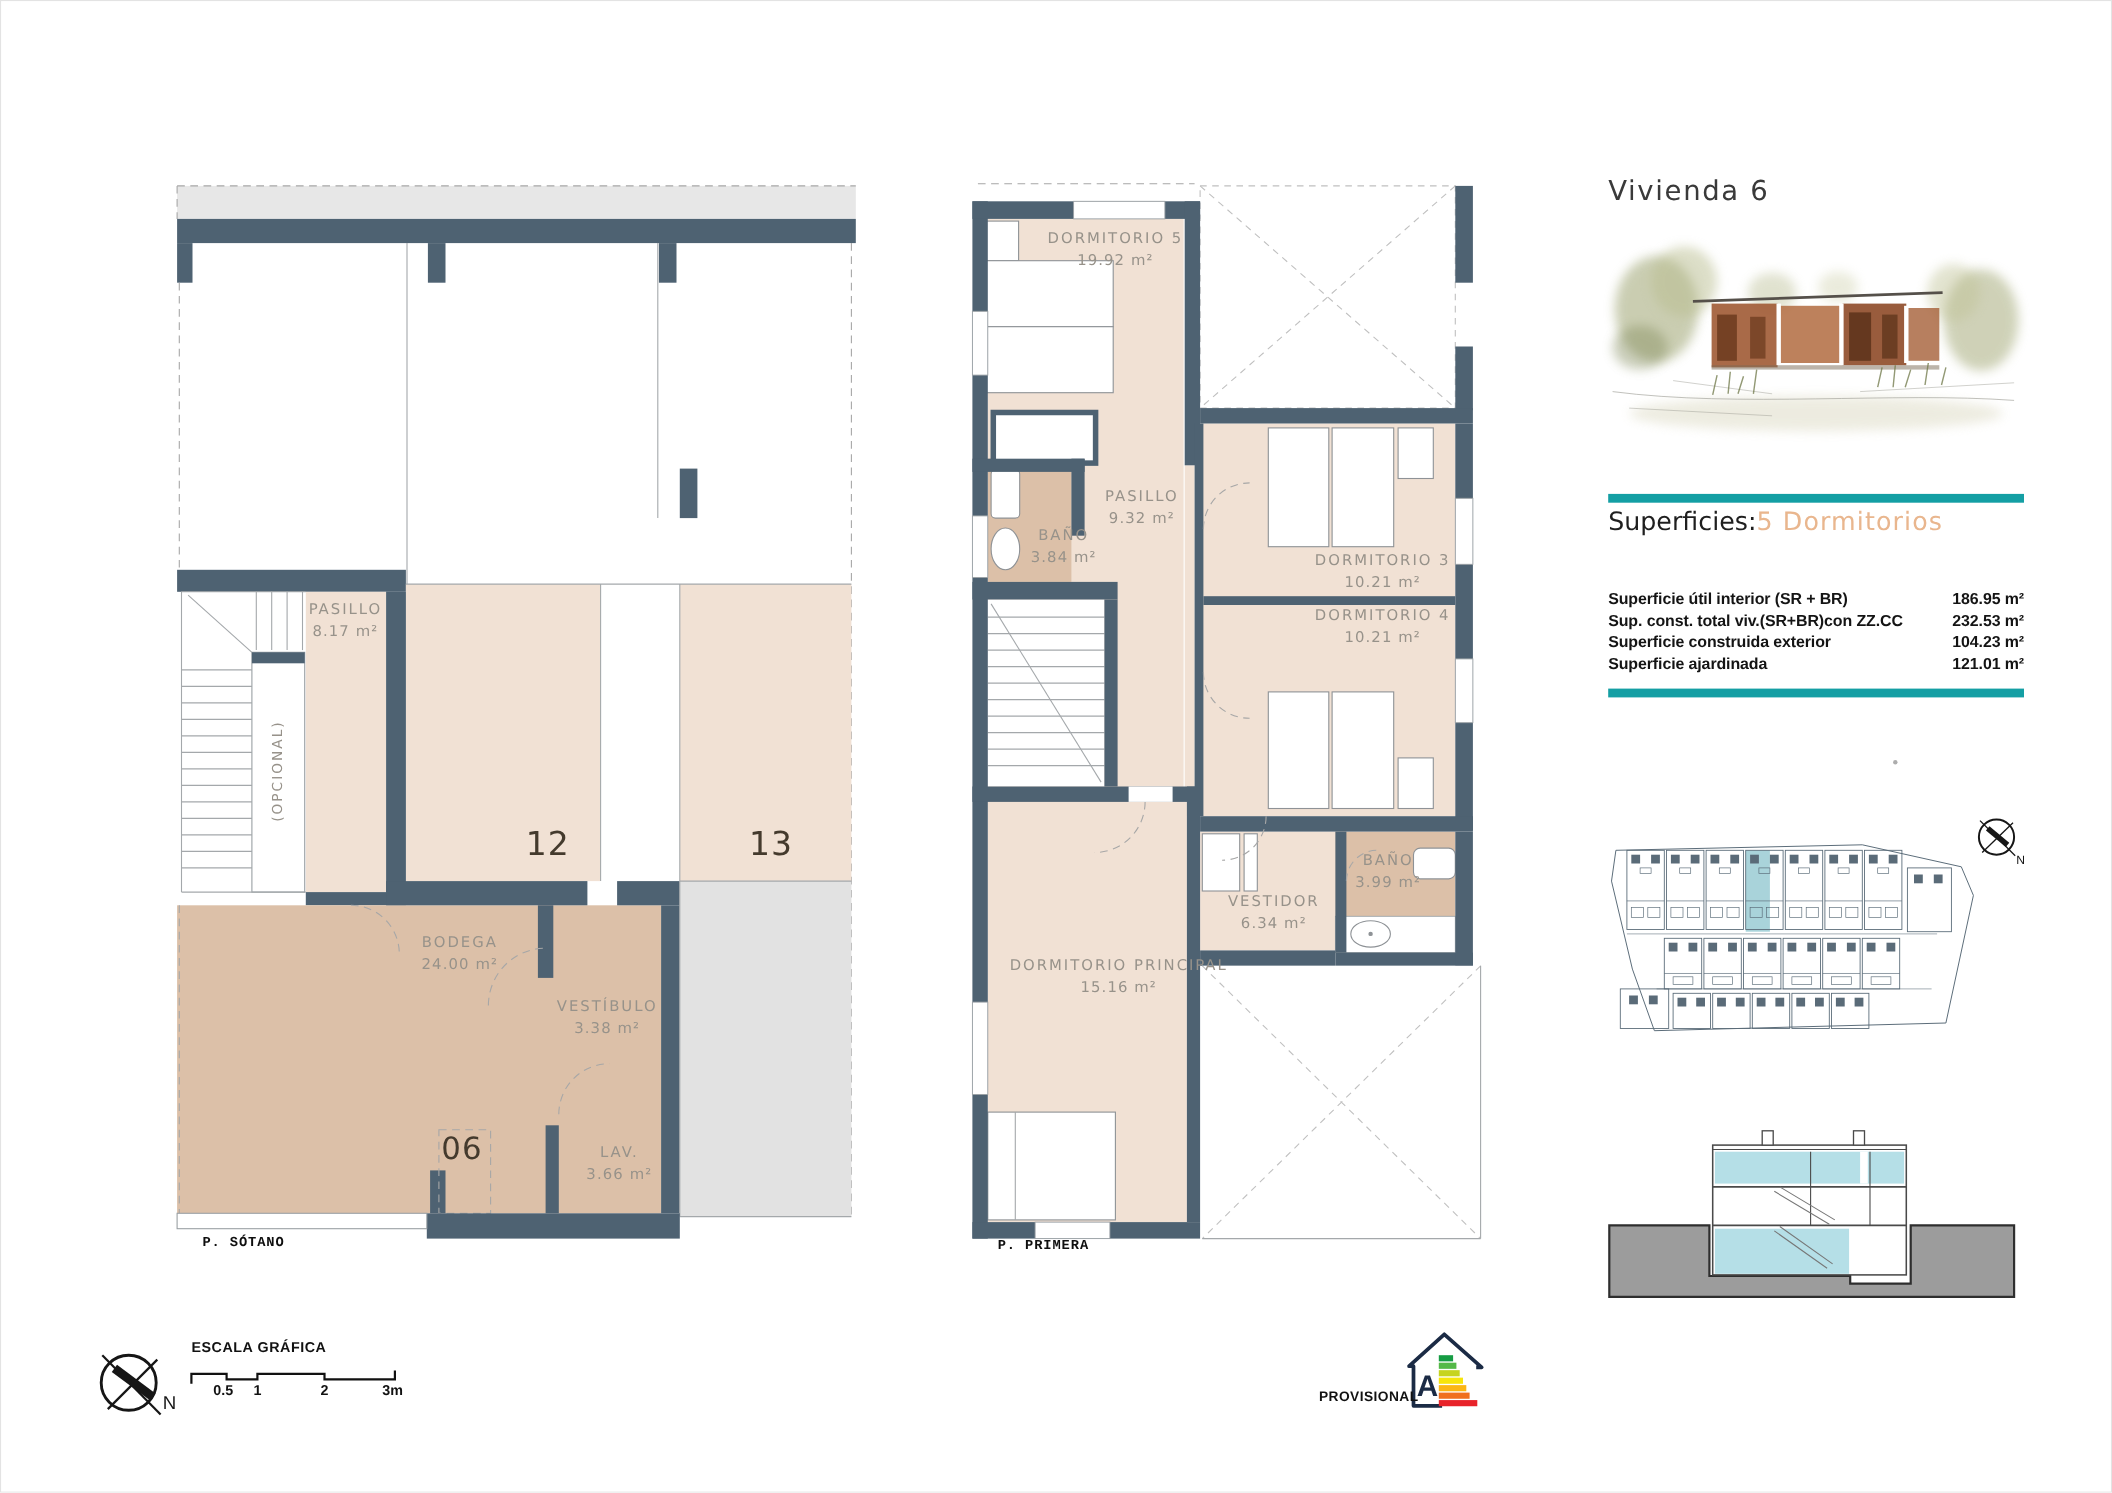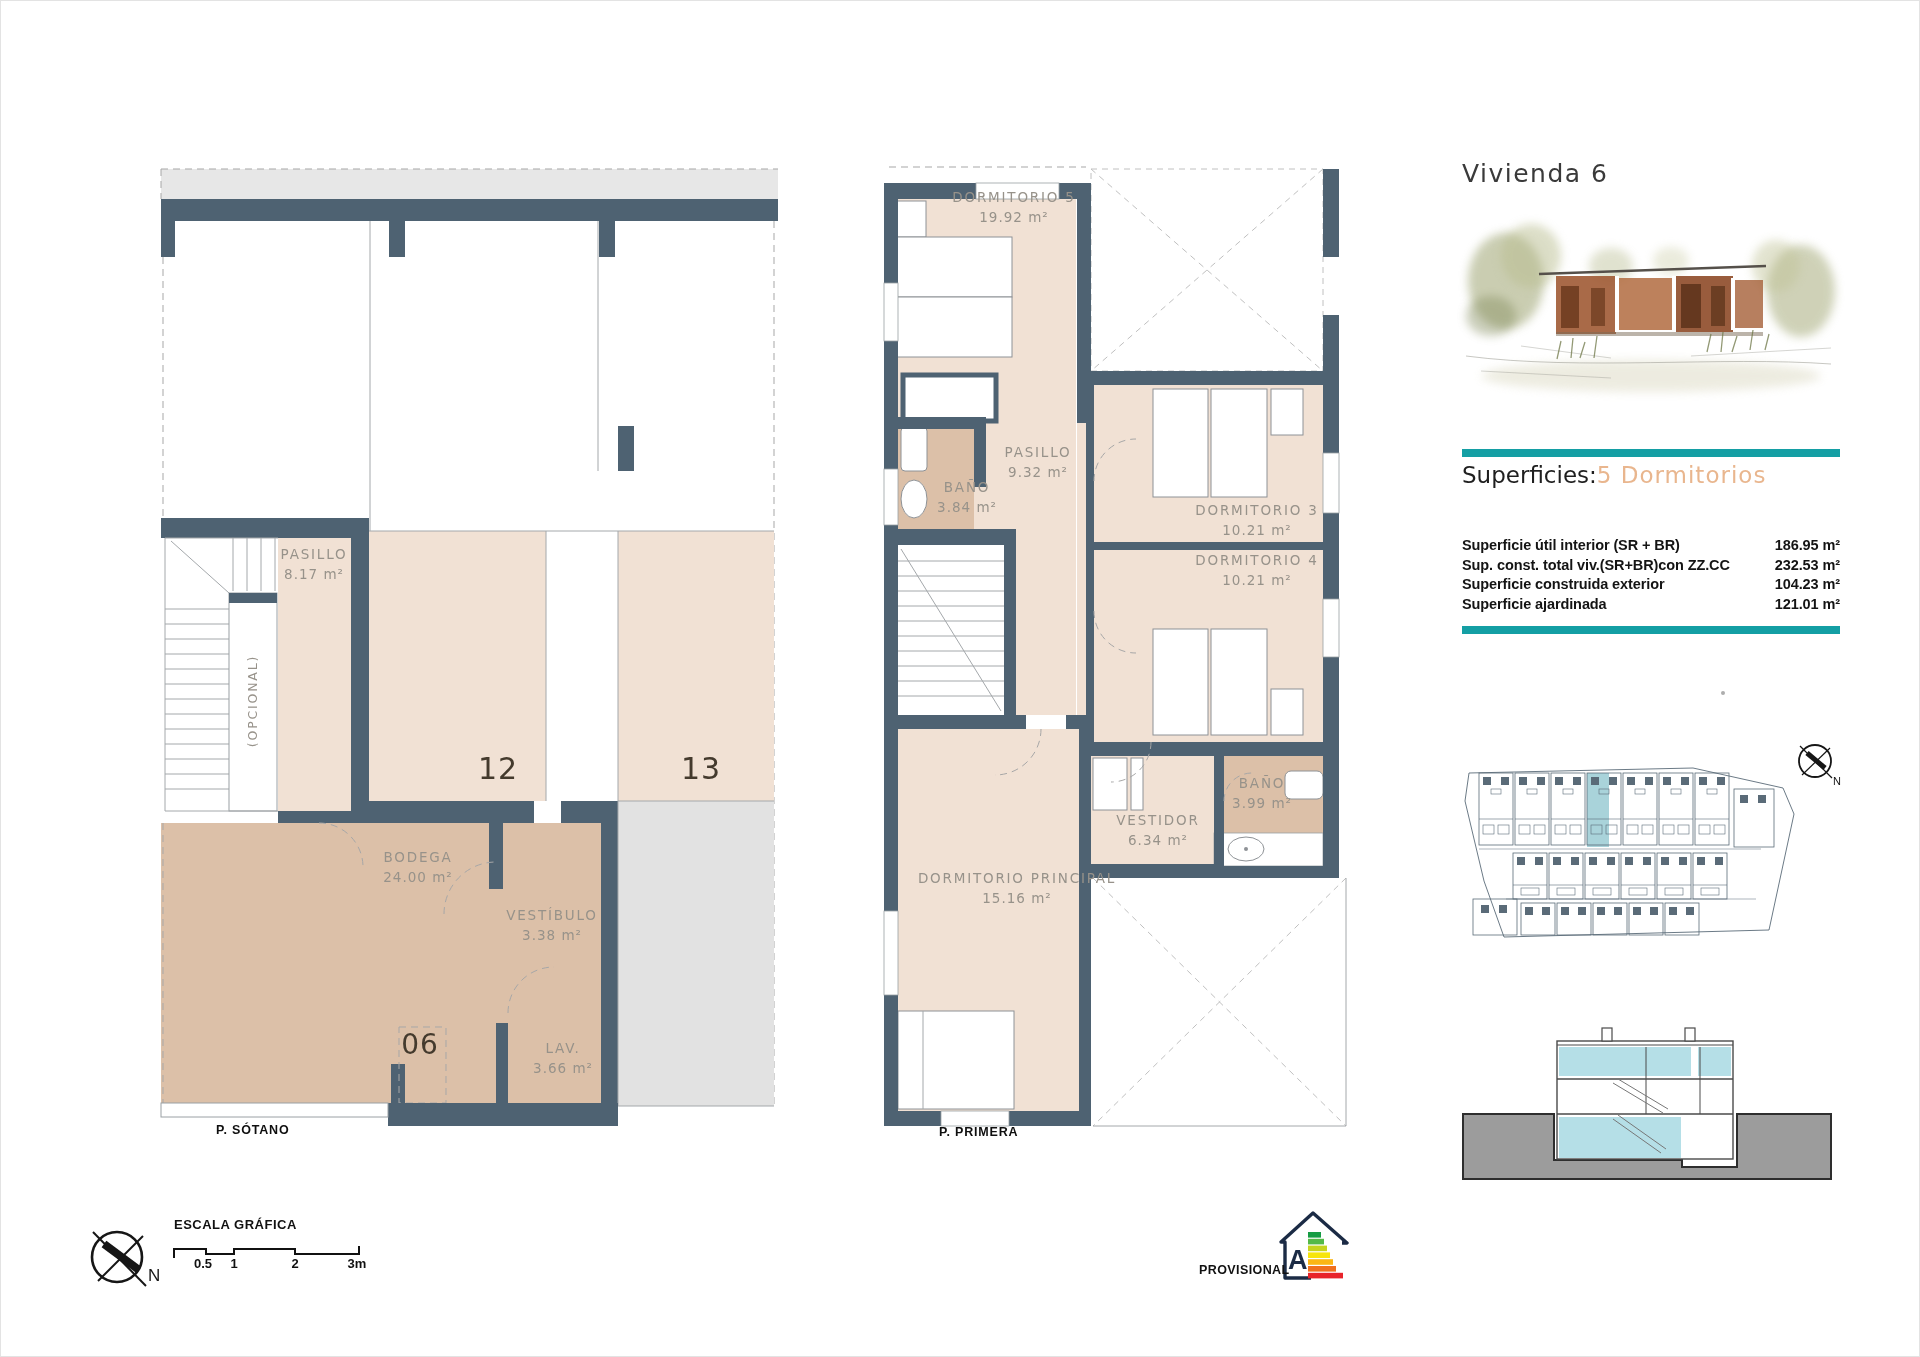--- a/index.html
+++ b/index.html
@@ -12,21 +12,21 @@
   .dashx{stroke:#c0c0c0;stroke-width:1;stroke-dasharray:6 5;fill:none;}
   .furn{fill:#fff;stroke:#8e9296;stroke-width:1;}
   .lbl{position:absolute;transform:translate(-50%,-50%);text-align:center;color:#97928a;
        font-size:13.5px;letter-spacing:1.8px;line-height:1.5;white-space:nowrap;
        font-family:"DejaVu Sans",sans-serif;}
   .lbl .area{display:block;letter-spacing:1px;}
   .num{position:absolute;transform:translate(-50%,-50%);font-size:30px;color:#443a2d;
        font-family:"DejaVu Sans",sans-serif;letter-spacing:1px;}
   .rot{transform:translate(-50%,-50%) rotate(-90deg);}
   .floor-lbl{position:absolute;font-weight:bold;font-size:12.5px;color:#0f0f0f;
-       letter-spacing:.8px;font-family:Liberation Sans, sans-serif;margin-left:32px;}
+       letter-spacing:.8px;font-family:Liberation Mono, monospace;}
   .title{position:absolute;left:1461px;top:158px;font-size:25px;color:#3a3a3a;
        font-family:"DejaVu Sans",sans-serif;letter-spacing:1.5px;}
   .rule{position:absolute;left:1461px;width:378px;height:8px;}
   .sup-head{position:absolute;left:1461px;top:461px;display:flex;font-size:23px;
        font-family:"DejaVu Sans",sans-serif;}
   .sup-head .h{color:#1f1f1f;}
   .sup-head .s{color:#e9b68e;letter-spacing:1px;}
   .sup-rows{position:absolute;left:1461px;top:503px;width:378px;font-size:14.5px;
        font-weight:bold;color:#141414;margin-top:33px;}
   .sup-row{display:flex;justify-content:space-between;height:19.5px;letter-spacing:-.1px;}
@@ -384,21 +384,21 @@
   <span>VESTÍBULO</span>
   <span class="area">3.38 m²</span>
 </div>
 <div class="num" style="left:419px;top:1043px;font-size:28px">06</div>
 <div class="lbl" style="left:562px;top:1057px">
   <span>LAV.</span>
   <span class="area">3.66 m²</span>
 </div>
 <div class="floor-lbl" style="left:183px;top:1122px">P. SÓTANO</div>
 
-<div class="lbl" style="left:1013px;top:206px">
+<div class="lbl" style="left:1013px;top:226px">
   <span>DORMITORIO 5</span>
   <span class="area">19.92 m²</span>
 </div>
 <div class="lbl" style="left:966px;top:496px">
   <span>BAÑO</span>
   <span class="area">3.84 m²</span>
 </div>
 <div class="lbl" style="left:1037px;top:461px">
   <span>PASILLO</span>
   <span class="area">9.32 m²</span>

